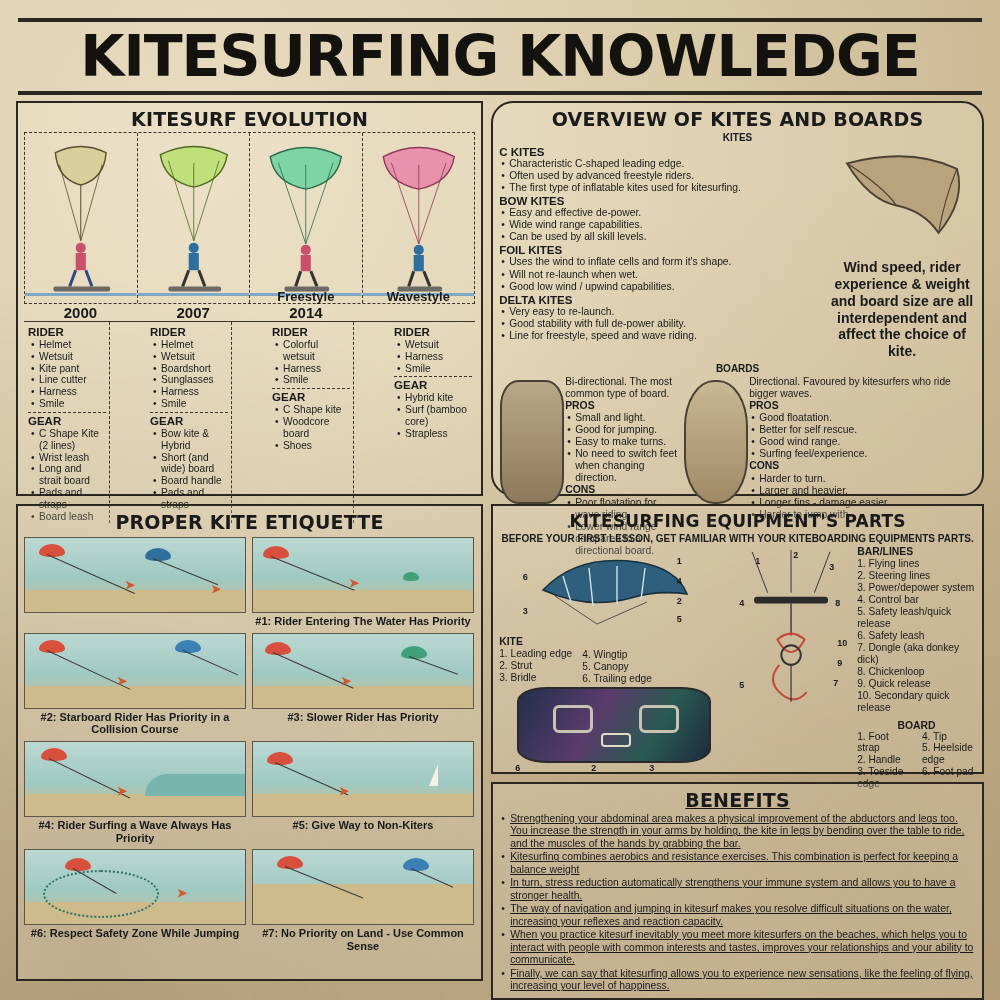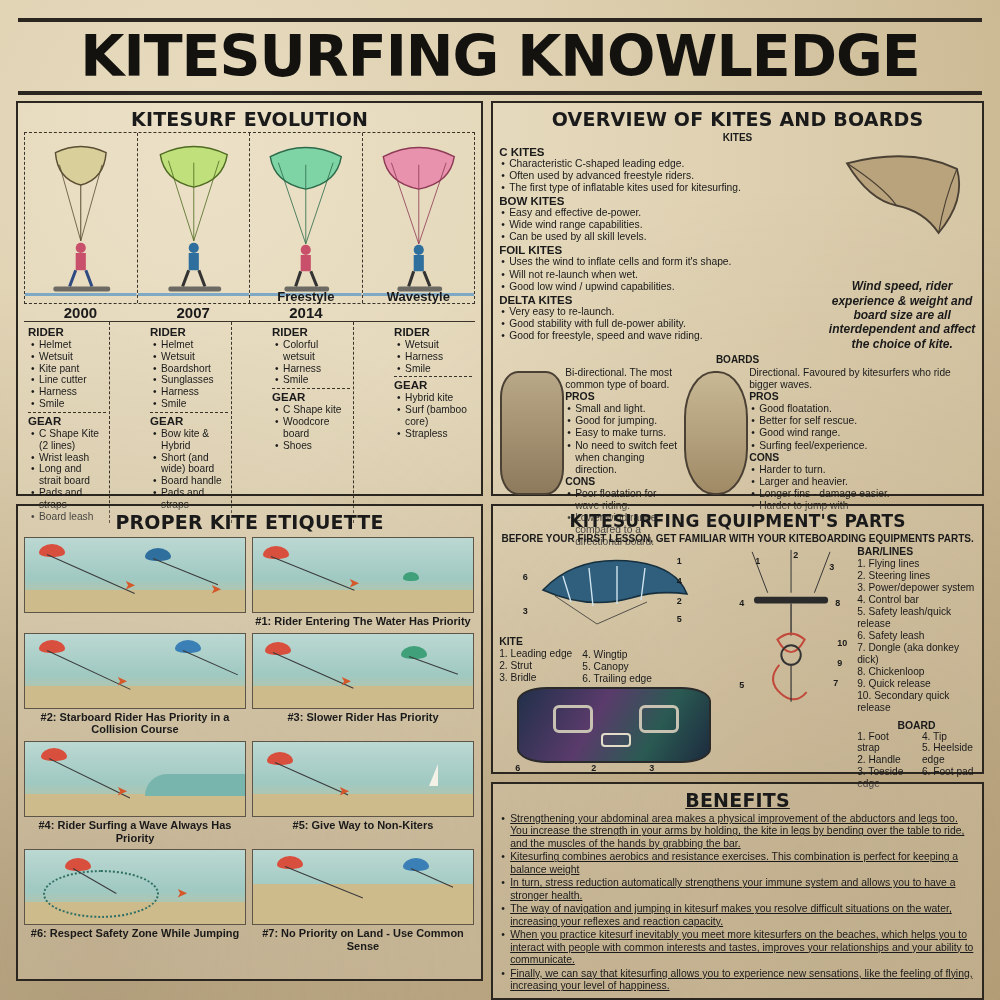--- a/index.html
+++ b/index.html
@@ -85,29 +85,29 @@
   }
   .etqcap{text-align:center;font-weight:bold;font-size:11px;line-height:1.15;margin:2px 0 1px;}
   .sand{position:absolute;left:0;right:0;bottom:0;height:22px;background:#cdbb8c;}
   .kiteS{position:absolute;width:26px;height:13px;border-radius:50% 50% 40% 40%/70% 70% 30% 30%;}
   .lineS{position:absolute;height:1px;background:#3a3a3a;transform-origin:left center;}
   .arrowS{position:absolute;font-size:12px;color:#d4582a;font-weight:bold;}
   .boatS{position:absolute;width:0;height:0;border-left:9px solid transparent;border-right:0 solid transparent;border-bottom:22px solid #f4f1e6;}
   .zoneS{position:absolute;border:2px dotted #2f6f63;border-radius:50%;}
 
   
-  .overview{height:395px;}
+  .overview{height:395px;border-radius:22px;}
   .ovflex{display:flex;gap:19px;}
   .ovtext{width:310px;}
   .ovimg{flex:1;position:relative;}
   .secttitle{font-weight:bold;font-size:11.5px;margin:1px 0 0;}
   ul.ov{margin:0;padding-left:10px;list-style:none;}
   ul.ov li{font-size:10.3px;line-height:1.17;position:relative;}
   ul.ov li:before{content:"•";position:absolute;left:-8px;}
-  .capnote{font-size:12px;line-height:1.2;font-weight:bold;text-align:center;margin-top:20px;font-style:italic;}
+  .capnote{font-size:14px;line-height:1.2;font-weight:bold;text-align:center;margin-top:0;}
   .boards{display:flex;gap:0;margin-top:1px;}
   .bcol{font-size:10.2px;line-height:1.17;}
   .bimg{width:66px;position:relative;}
   .bimgbox{width:60px;height:120px;border:2px solid #4a4034;border-radius:18px/26px;background:linear-gradient(180deg,#b9a888,#8d7a5c);margin:4px auto;}
   .bimgbox.dir{border-radius:30px/46px;background:linear-gradient(180deg,#c8b894,#a08a66);}
   .btitle{font-weight:bold;font-size:10.4px;}
 
   
   .equip{height:270px;}
   .eqflex{display:flex;gap:4px;}
@@ -395,21 +395,21 @@
             <div class="secttitle">FOIL KITES</div>
             <ul class="ov">
               <li>Uses the wind to inflate cells and form it's shape.</li>
               <li>Will not re-launch when wet.</li>
               <li>Good low wind / upwind capabilities.</li>
             </ul>
             <div class="secttitle">DELTA KITES</div>
             <ul class="ov">
               <li>Very easy to re-launch.</li>
               <li>Good stability with full de-power ability.</li>
-              <li>Good for freestyle, speed and wave riding.</li>
+              <li>Line for freestyle, speed and wave riding.</li>
             </ul>
           </div>
           <div class="ovimg">
             <svg viewBox="0 0 160 120" width="100%" height="110">
               <path d="M20 20 Q90 2 140 26 Q150 60 120 96 Q104 72 74 66 Q44 60 20 20 Z" fill="#b9a37c" stroke="#4a4034" stroke-width="2"></path>
               <path d="M20 20 Q60 46 74 66" fill="none" stroke="#4a4034" stroke-width="1.4"></path>
               <path d="M140 26 Q126 60 120 96" fill="none" stroke="#4a4034" stroke-width="1.2"></path>
             </svg>
             <div class="capnote">Wind speed, rider experience &amp; weight and board size are all interdependent and affect the choice of kite.</div>
           </div>

